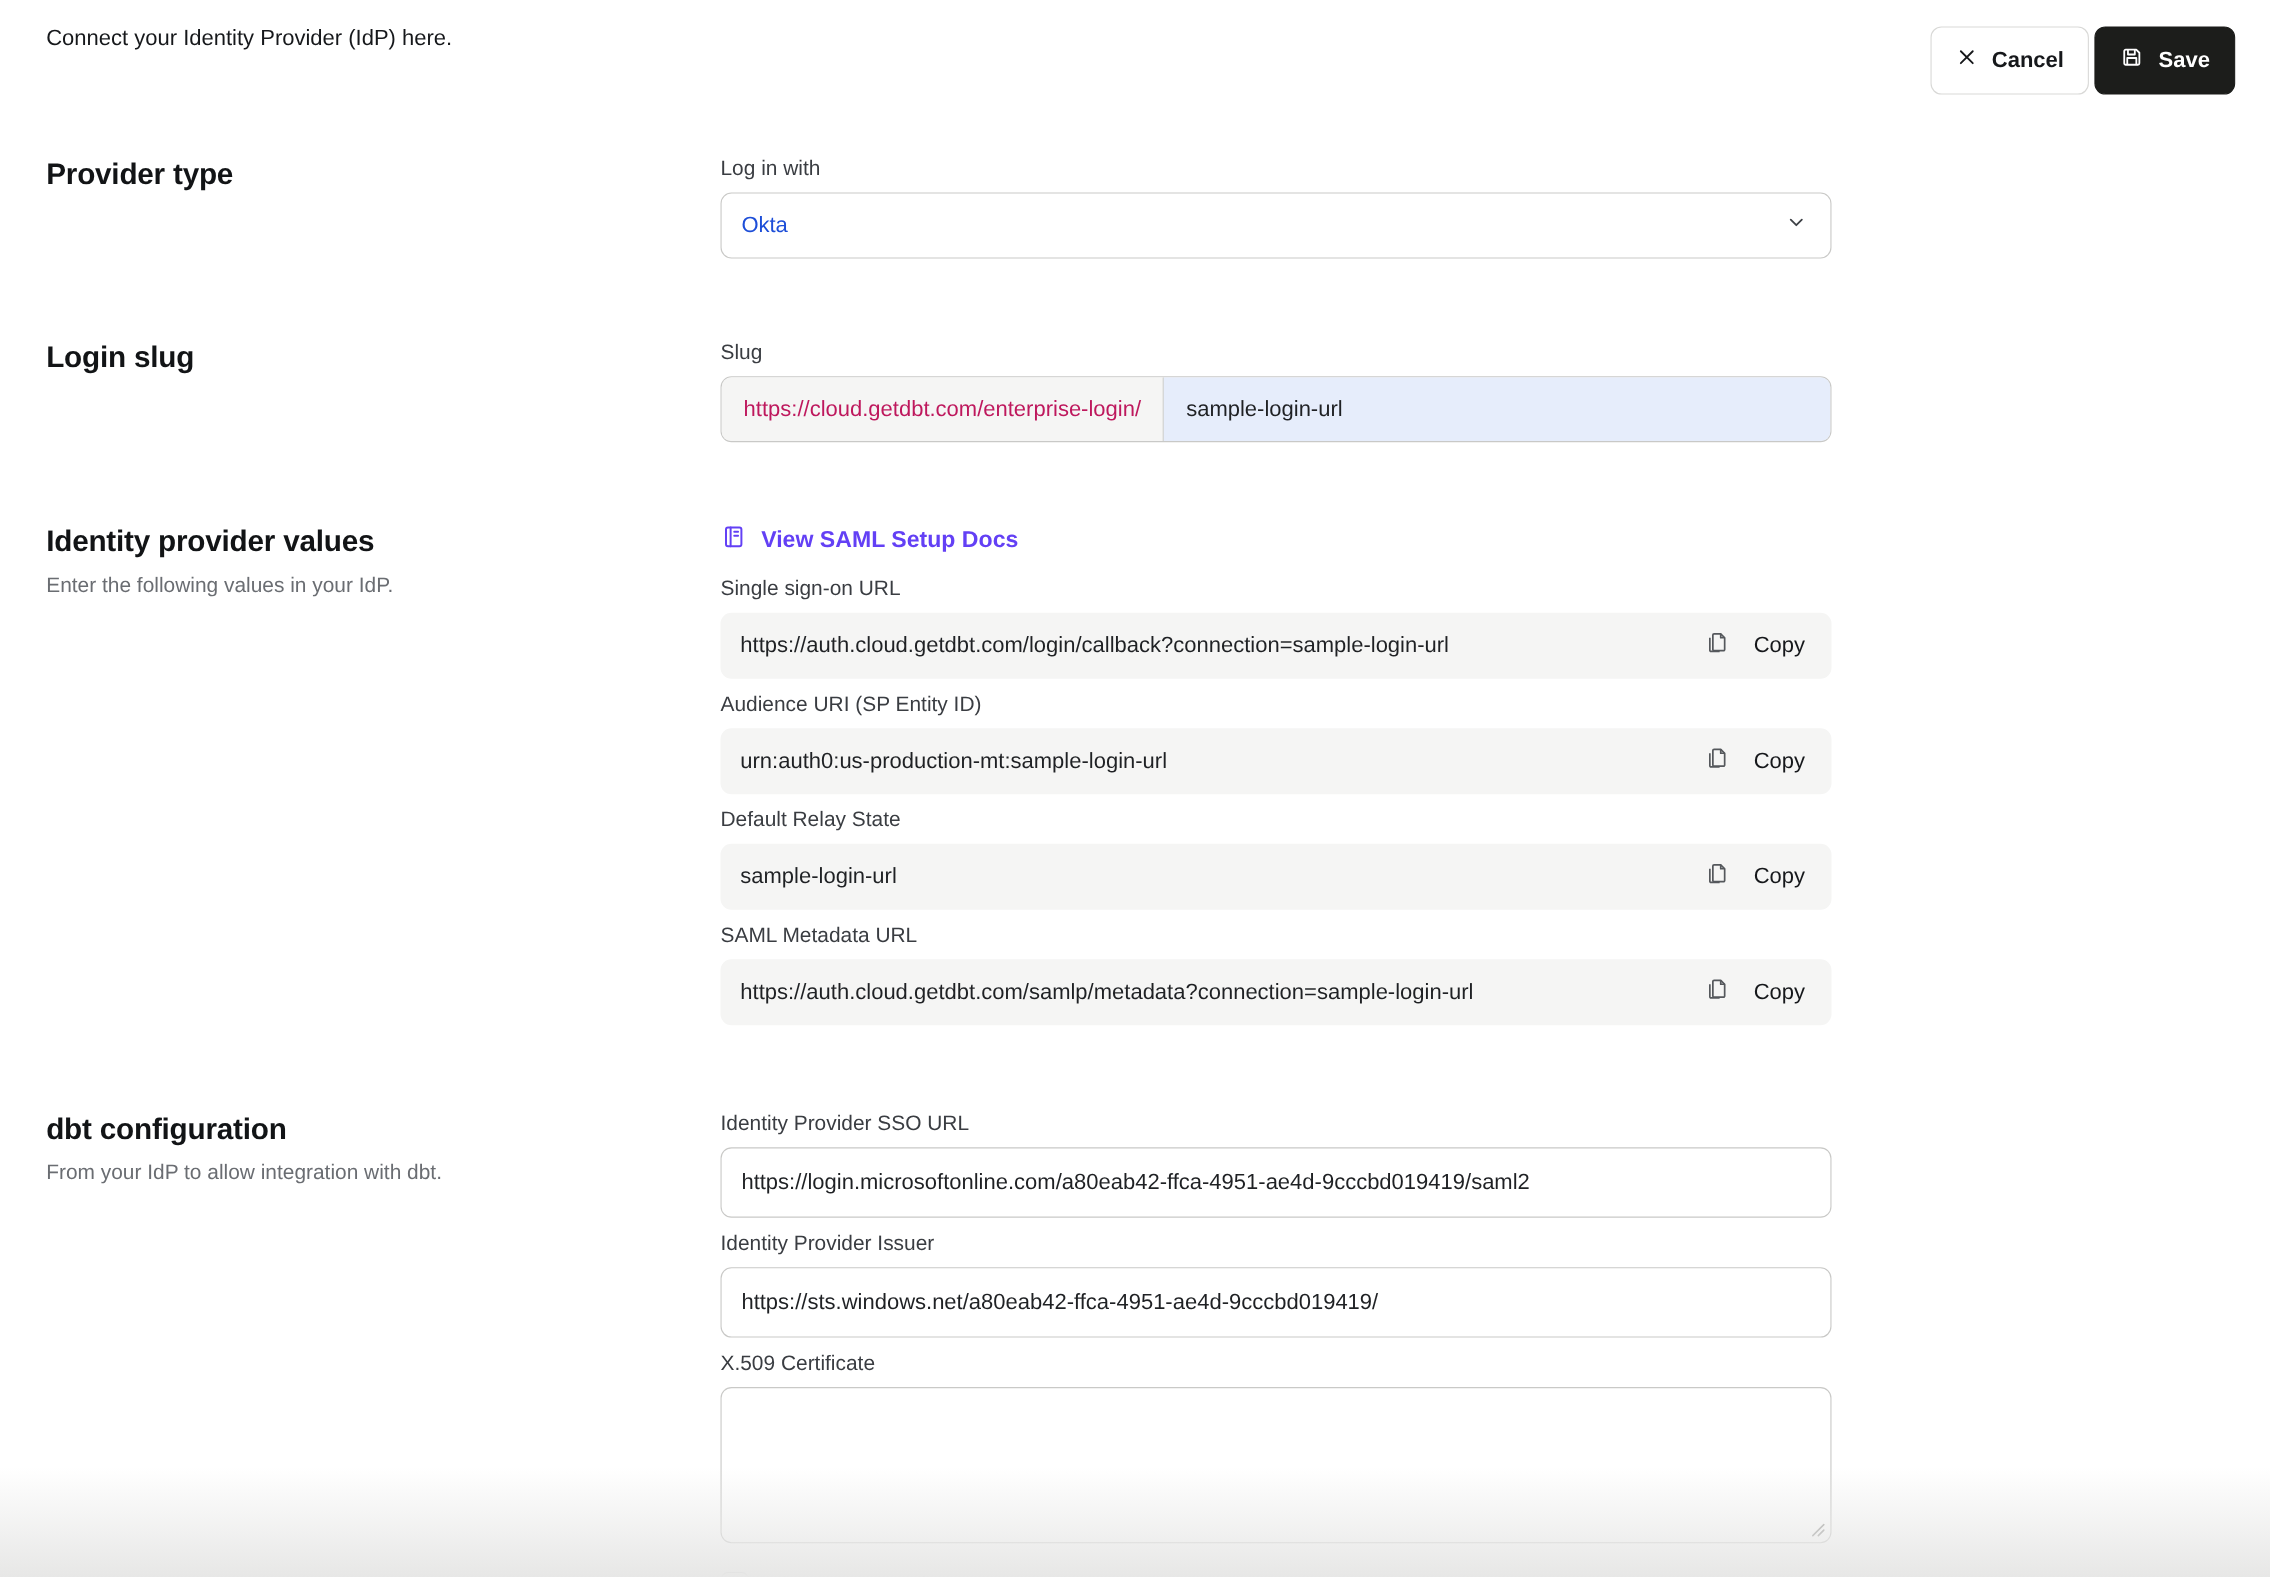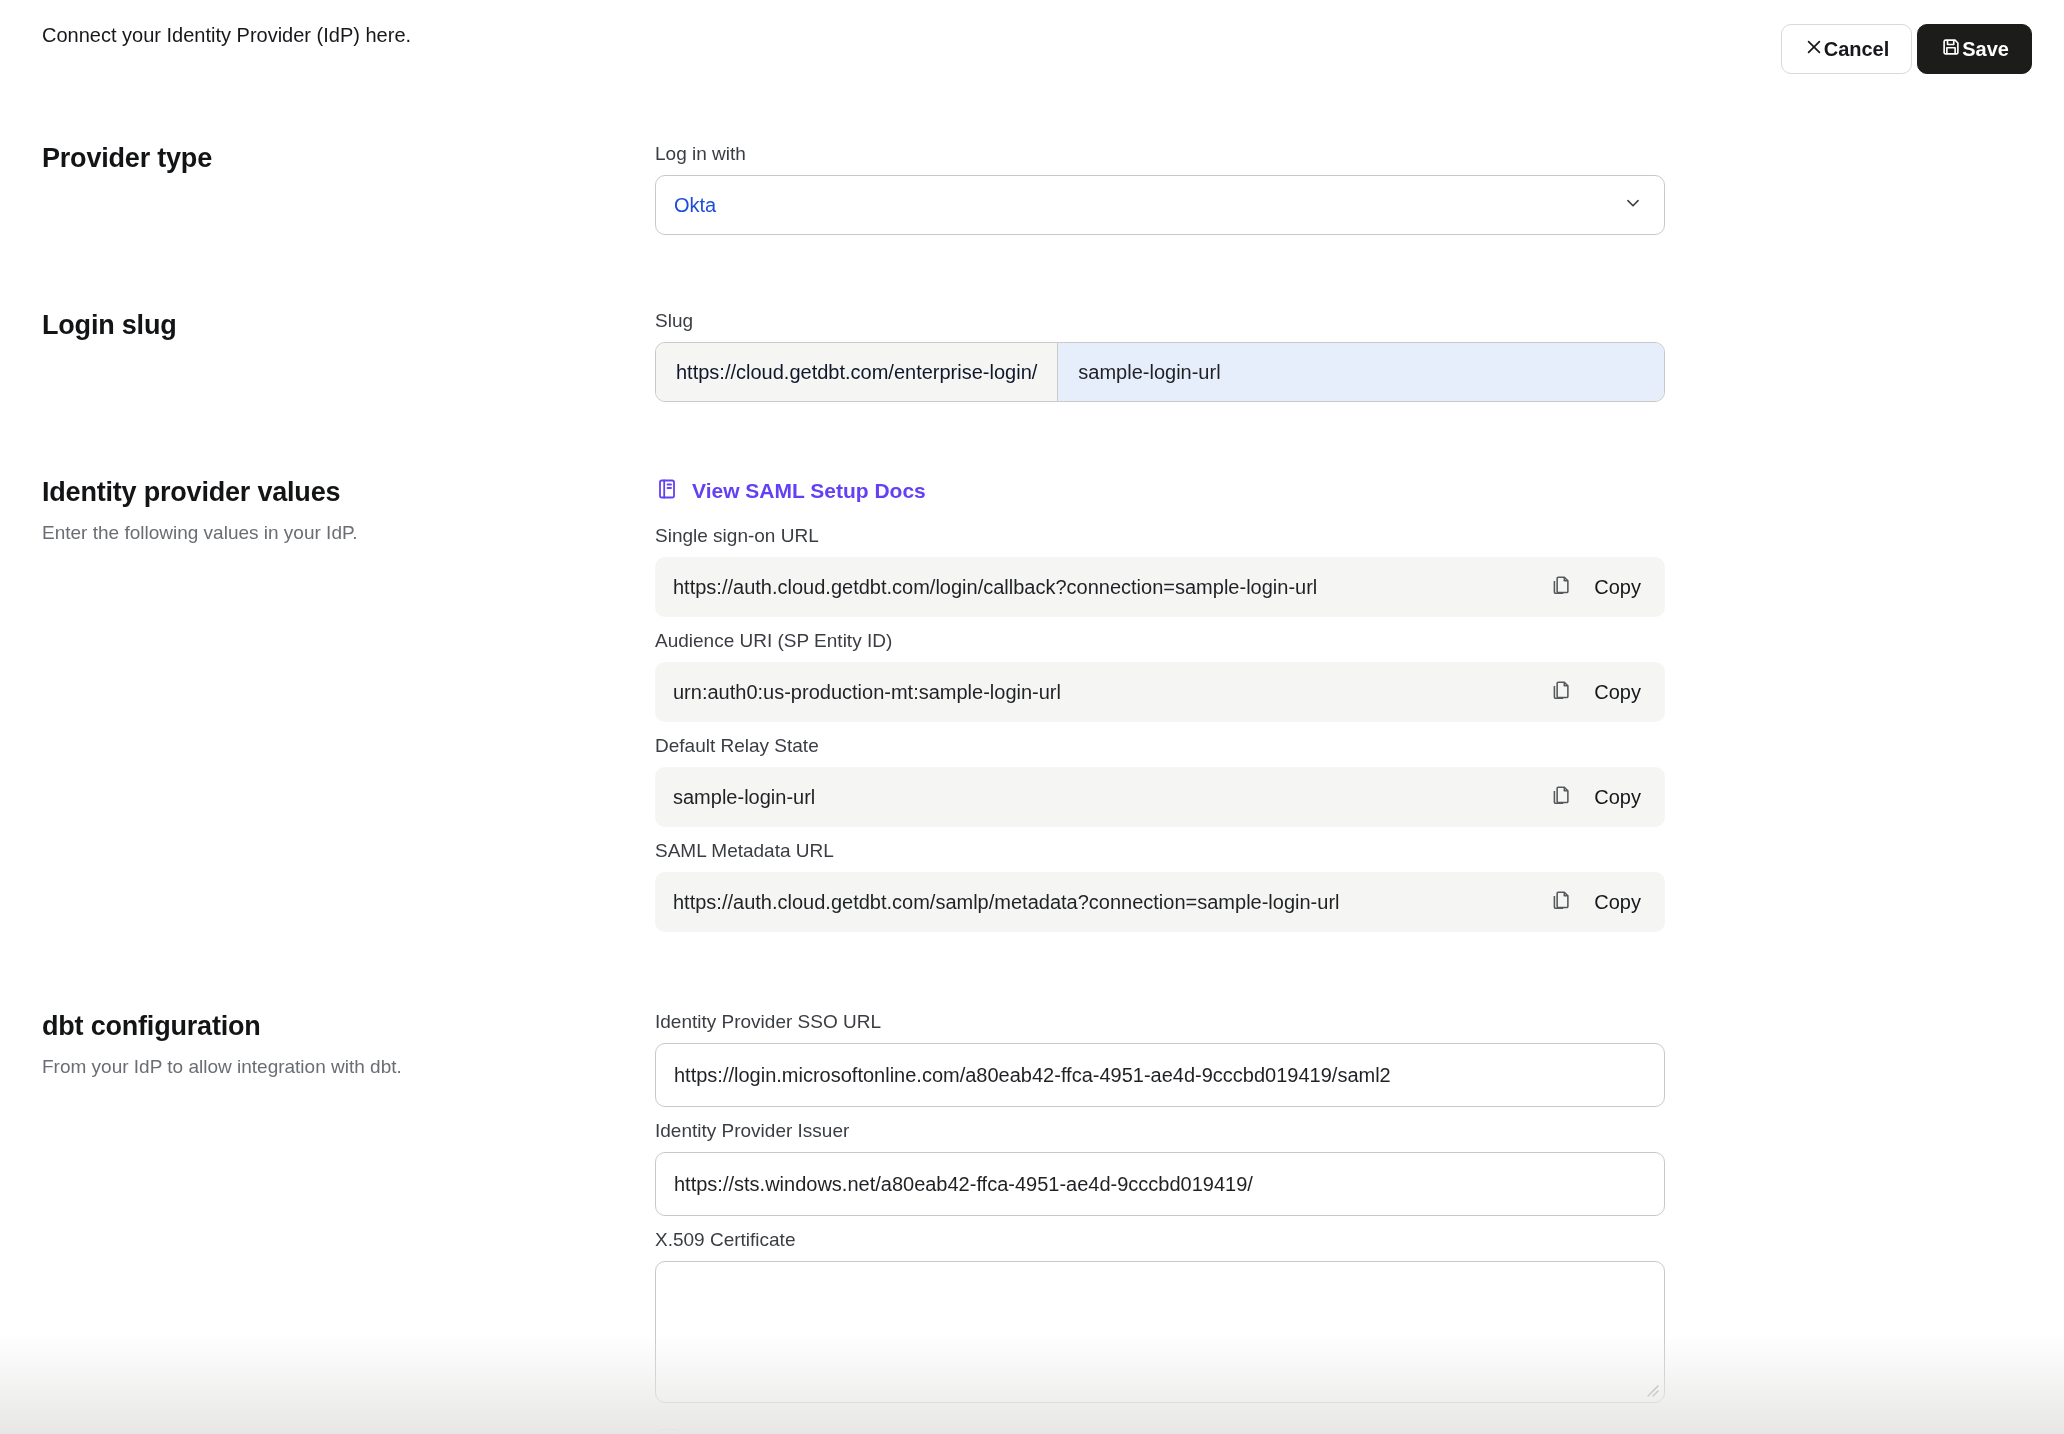--- a/index.html
+++ b/index.html
@@ -15,24 +15,24 @@
   .topbar {
     height:84px;
     padding:24px 32px 0 42px;
     display:flex;
     align-items:flex-start;
     justify-content:space-between;
   }
   .topbar-title { font-size:20px; color:#16181b; }
   .topbar-actions { display:flex; align-items:center; gap:5px; }
   .btn {
-    height:50px;
+    height:62px;
     display:inline-flex;
     align-items:center;
-    gap:0;
+    gap:13px;
     border-radius:10px;
     font-family:inherit;
     font-size:20px;
     font-weight:600;
     padding:0 22px;
     cursor:pointer;
   }
   .btn-cancel { background:#ffffff; border:1px solid #d9d9d7; color:#16181b; }
   .btn-save   { background:#1c1d1b; border:1px solid #1c1d1b; color:#ffffff; }
 
@@ -71,21 +71,21 @@
     border-radius:10px;
     display:flex;
     overflow:hidden;
     background:#f5f5f4;
   }
   .slug-prefix {
     display:flex;
     align-items:center;
     padding:0 20px;
     font-size:20px;
-    color:#0f172a;
+    color:#be185d;
     background:#f5f5f4;
     border-right:1px solid #c9c9c7;
     white-space:nowrap;
   }
   .slug-input {
     flex:1;
     border:none;
     outline:none;
     background:#e6edfb;
     font-family:inherit;

